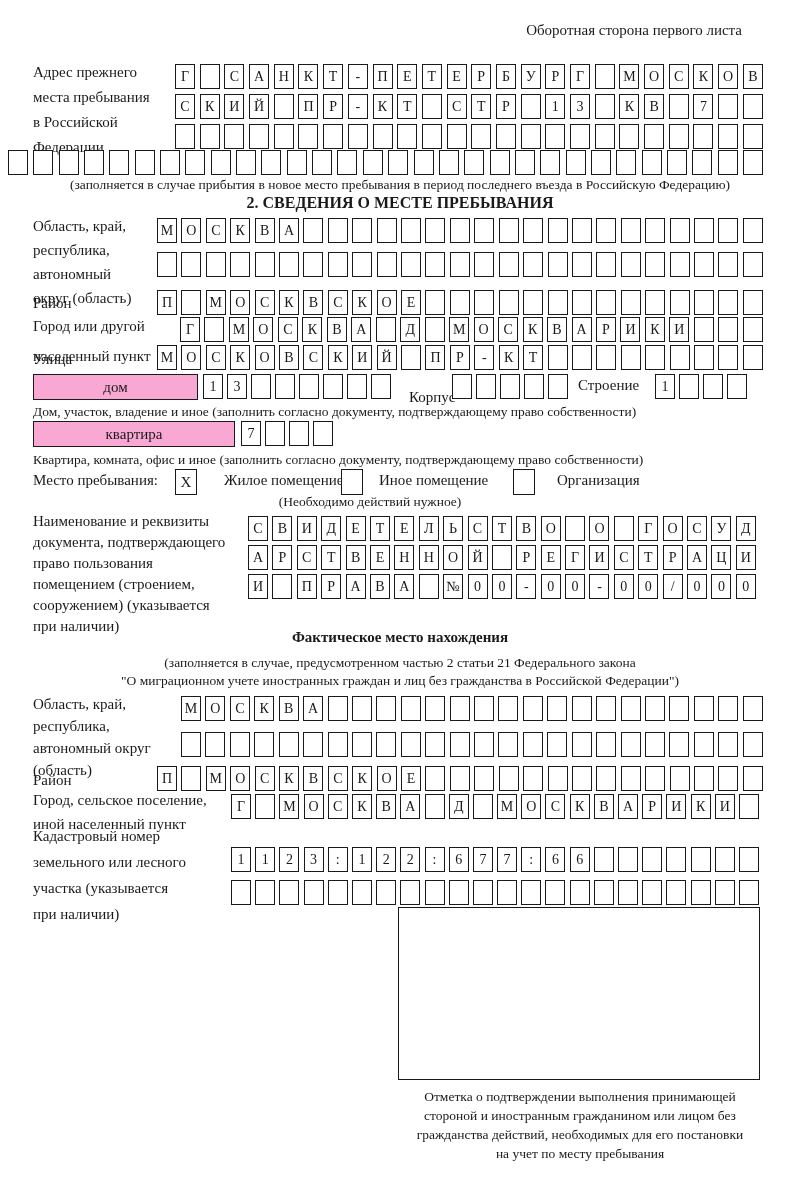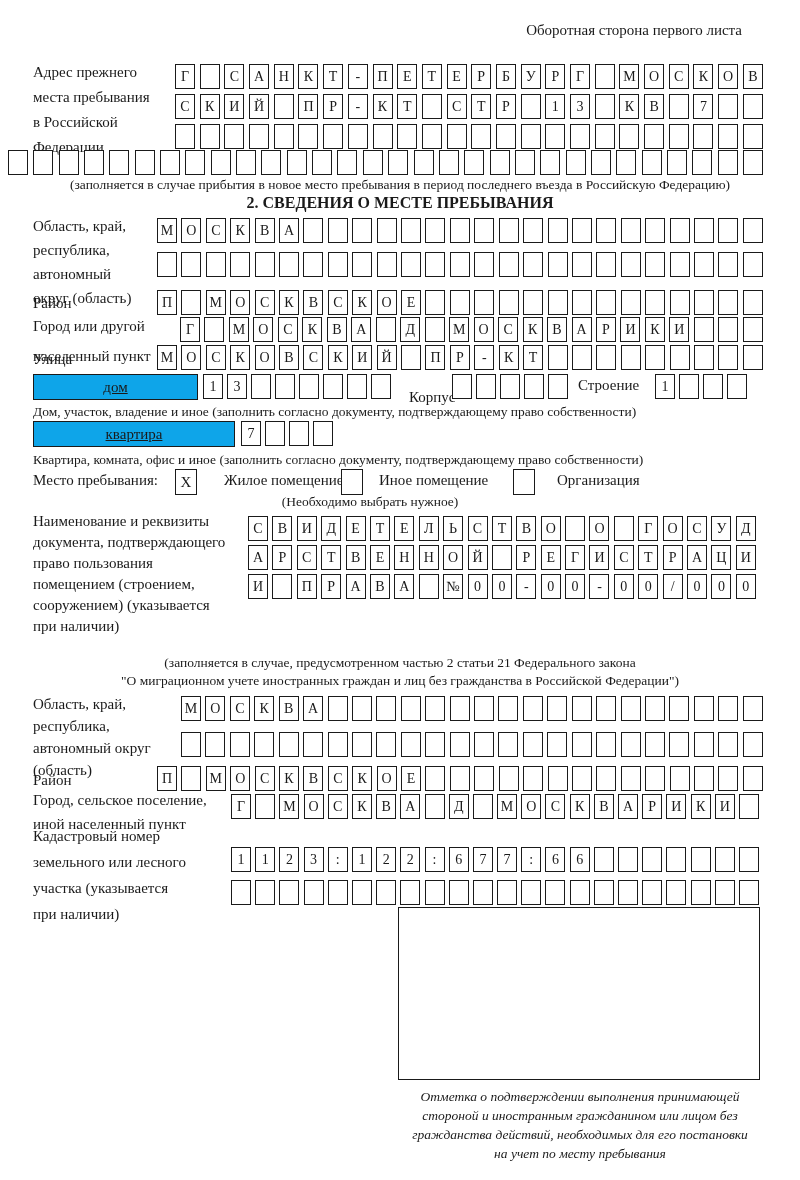--- a/index.html
+++ b/index.html
@@ -9,21 +9,21 @@
   .lbl{position:absolute;font-size:15px;line-height:24px;white-space:pre-line;}
   .caption{position:absolute;font-size:13.5px;}
   .center{left:0;width:800px;text-align:center;}
   .title{position:absolute;left:0;width:800px;text-align:center;font-weight:bold;font-size:16px;}
   .cellrow{position:absolute;display:flex;justify-content:space-between;}
   .cellrow.g4{justify-content:flex-start;gap:4px;}
   .cell{width:20px;height:25px;border:1.5px solid #1a1a1a;box-sizing:border-box;
         display:flex;align-items:center;justify-content:center;
         font-size:14px;flex:0 0 auto;background:#fff;}
   .wbox{position:absolute;border:1.5px solid #1a1a1a;box-sizing:border-box;
-        display:flex;align-items:center;justify-content:center;font-size:15px;background:#0ea5e9;text-decoration:underline;}
+        display:flex;align-items:center;justify-content:center;font-size:15px;background:#f9a8d4;}
   .checkbox{position:absolute;width:22px;height:26px;border:1.5px solid #1a1a1a;box-sizing:border-box;
         display:flex;align-items:center;justify-content:center;font-size:15px;background:#fff;}
   .stampbox{position:absolute;border:1.5px solid #1a1a1a;box-sizing:border-box;background:#fff;}
   .stampcap{position:absolute;font-size:13.5px;line-height:19px;text-align:center;white-space:pre-line;}
 </style>
 </head>
 <body>
 
 <div class="page">
 
@@ -330,21 +330,21 @@
     </div>
   <div class="caption" style="left:33px;top:452px;">Квартира, комната, офис и иное (заполнить согласно документу, подтверждающему право собственности)</div>
 
   <div class="abs" style="left:33px;top:472px;font-size:15px;">Место пребывания:</div>
   <div class="checkbox" style="left:175px;top:469px;">X</div>
   <div class="abs" style="left:224px;top:472px;font-size:15px;">Жилое помещение</div>
   <div class="checkbox" style="left:341px;top:469px;"></div>
   <div class="abs" style="left:379px;top:472px;font-size:15px;">Иное помещение</div>
   <div class="checkbox" style="left:513px;top:469px;"></div>
   <div class="abs" style="left:557px;top:472px;font-size:15px;">Организация</div>
-  <div class="caption" style="left:170px;top:494px;width:400px;text-align:center;">(Необходимо выбрать нужное)</div>
+  <div class="caption" style="left:170px;top:494px;width:400px;text-align:center;">(Необходимо действий нужное)</div>
 
   <div class="lbl" style="left:33px;top:511px;width:220px;line-height:21px;">Наименование и реквизиты
 документа, подтверждающего
 право пользования
 помещением (строением,
 сооружением) (указывается
 при наличии)</div>
   <div class="cellrow" style="left:248px;top:516px;width:508px;">
       <span class="cell">С</span>
       <span class="cell">В</span>
@@ -408,20 +408,21 @@
       <span class="cell">0</span>
       <span class="cell">-</span>
       <span class="cell">0</span>
       <span class="cell">0</span>
       <span class="cell">/</span>
       <span class="cell">0</span>
       <span class="cell">0</span>
       <span class="cell">0</span>
     </div>
 
+  <div class="title" style="top:629px;font-size:15px;">Фактическое место нахождения</div>
   <div class="caption center" style="top:655px;">(заполняется в случае, предусмотренном частью 2 статьи 21 Федерального закона</div>
   <div class="caption center" style="top:673px;">"О миграционном учете иностранных граждан и лиц без гражданства в Российской Федерации")</div>
 
   <div class="lbl" style="left:33px;top:693px;width:165px;line-height:22px;">Область, край,
 республика,
 автономный округ
 (область)</div>
   <div class="cellrow" style="left:181px;top:696px;width:582px;">
       <span class="cell">М</span>
       <span class="cell">О</span>
@@ -578,18 +579,18 @@
       <span class="cell"></span>
       <span class="cell"></span>
       <span class="cell"></span>
       <span class="cell"></span>
       <span class="cell"></span>
       <span class="cell"></span>
       <span class="cell"></span>
     </div>
 
   <div class="stampbox" style="left:398px;top:907px;width:362px;height:173px;"></div>
-  <div class="stampcap" style="left:385px;top:1087px;width:390px;font-style:italic;">Отметка о подтверждении выполнения принимающей
+  <div class="stampcap" style="left:385px;top:1087px;width:390px;">Отметка о подтверждении выполнения принимающей
 стороной и иностранным гражданином или лицом без
 гражданства действий, необходимых для его постановки
 на учет по месту пребывания</div>
 
 </div>
 
 </body></html>

